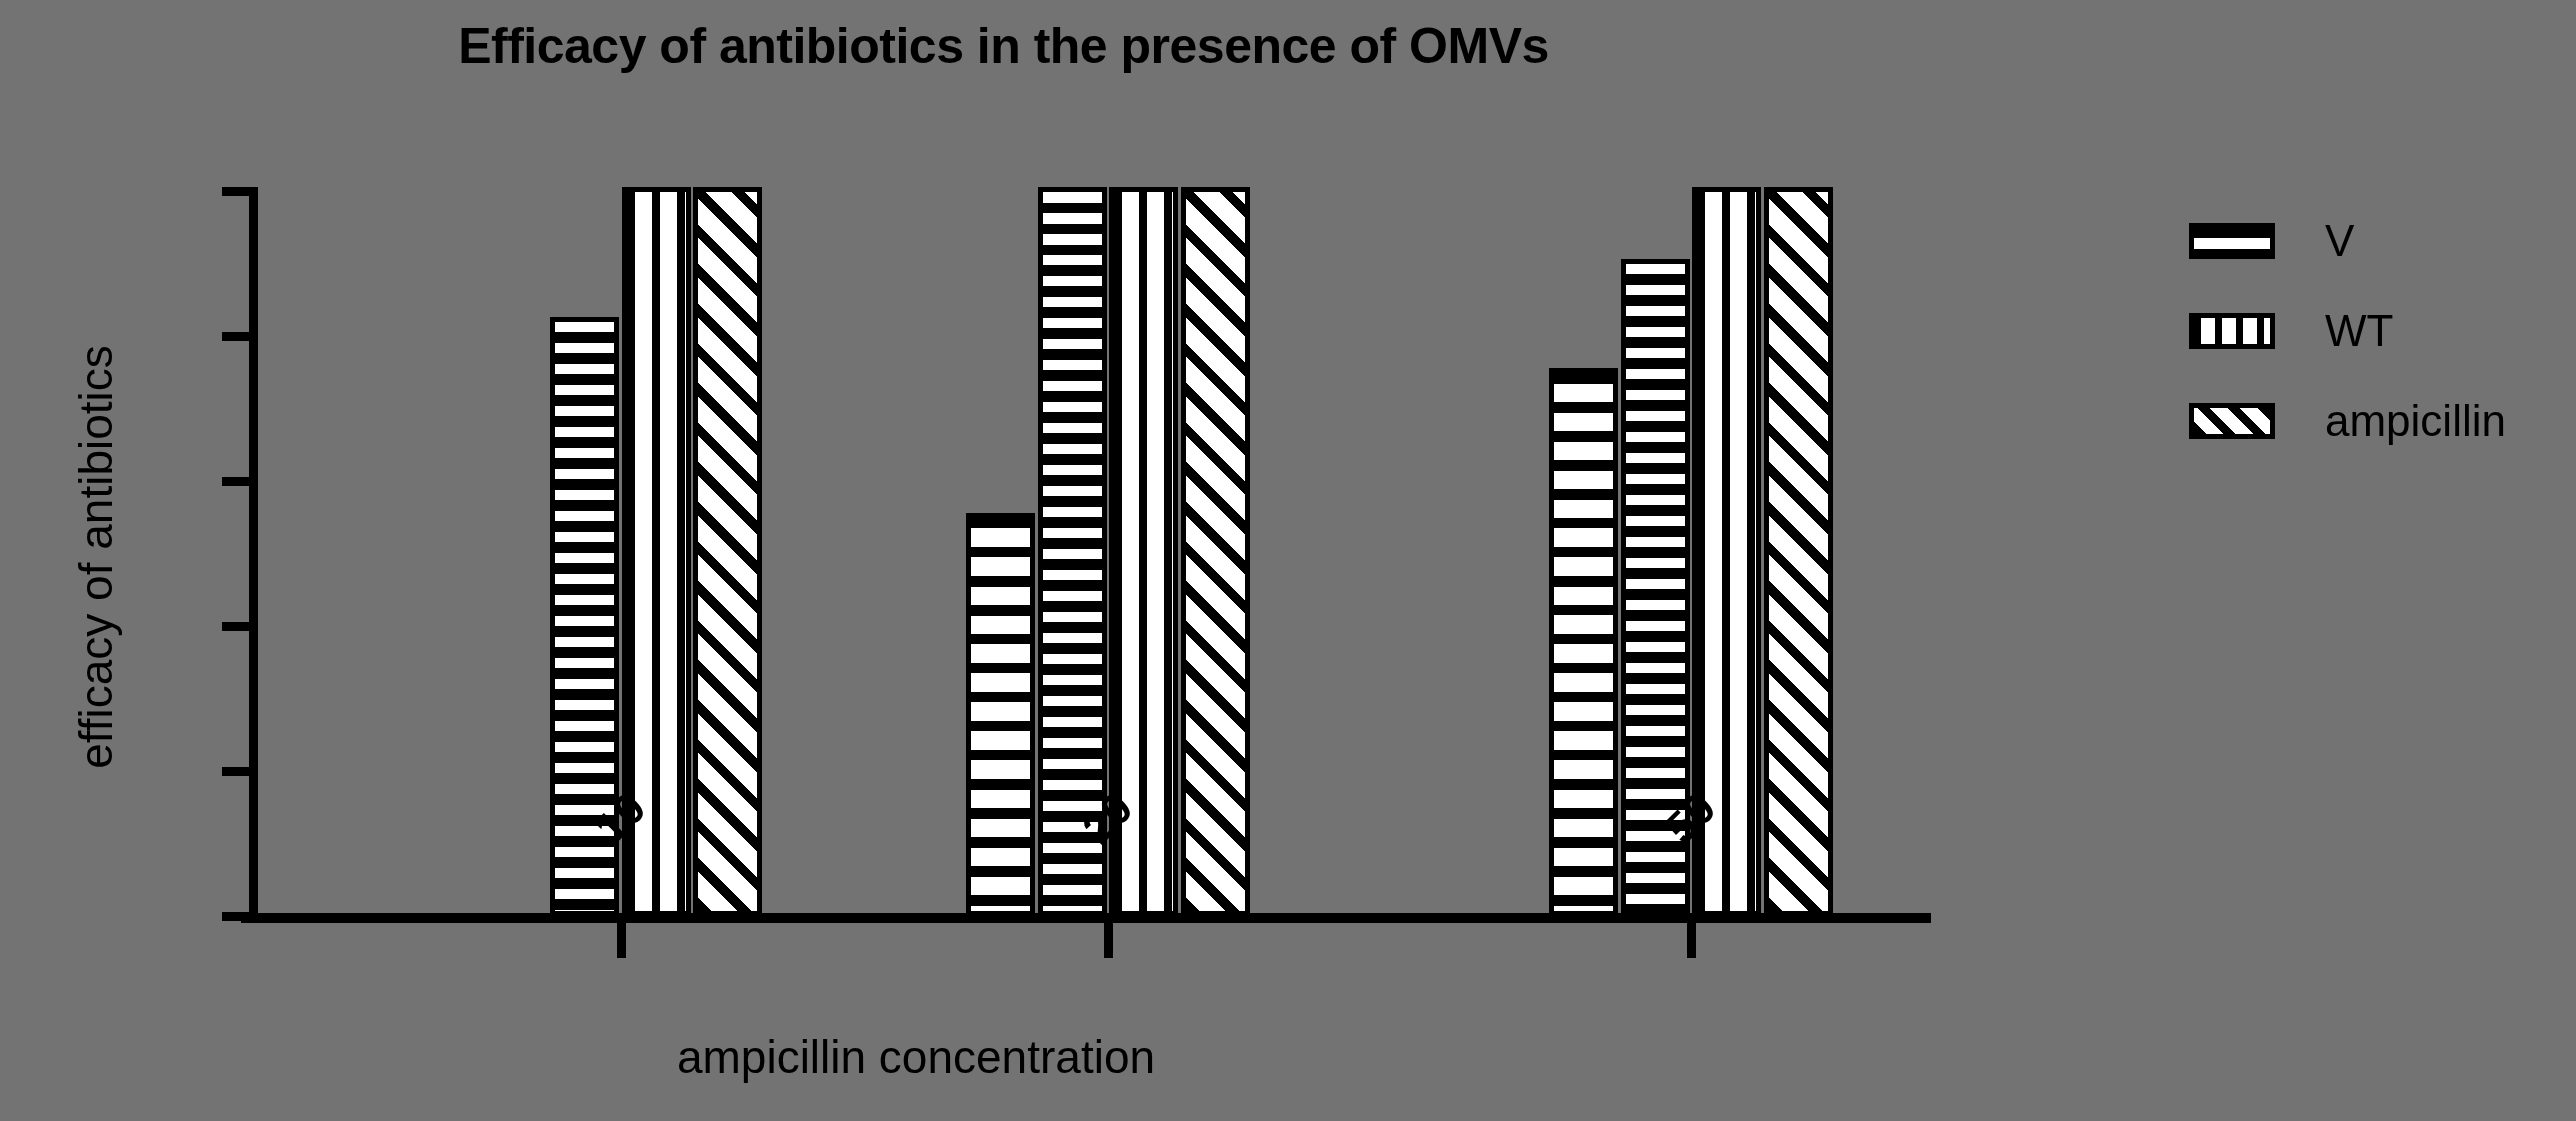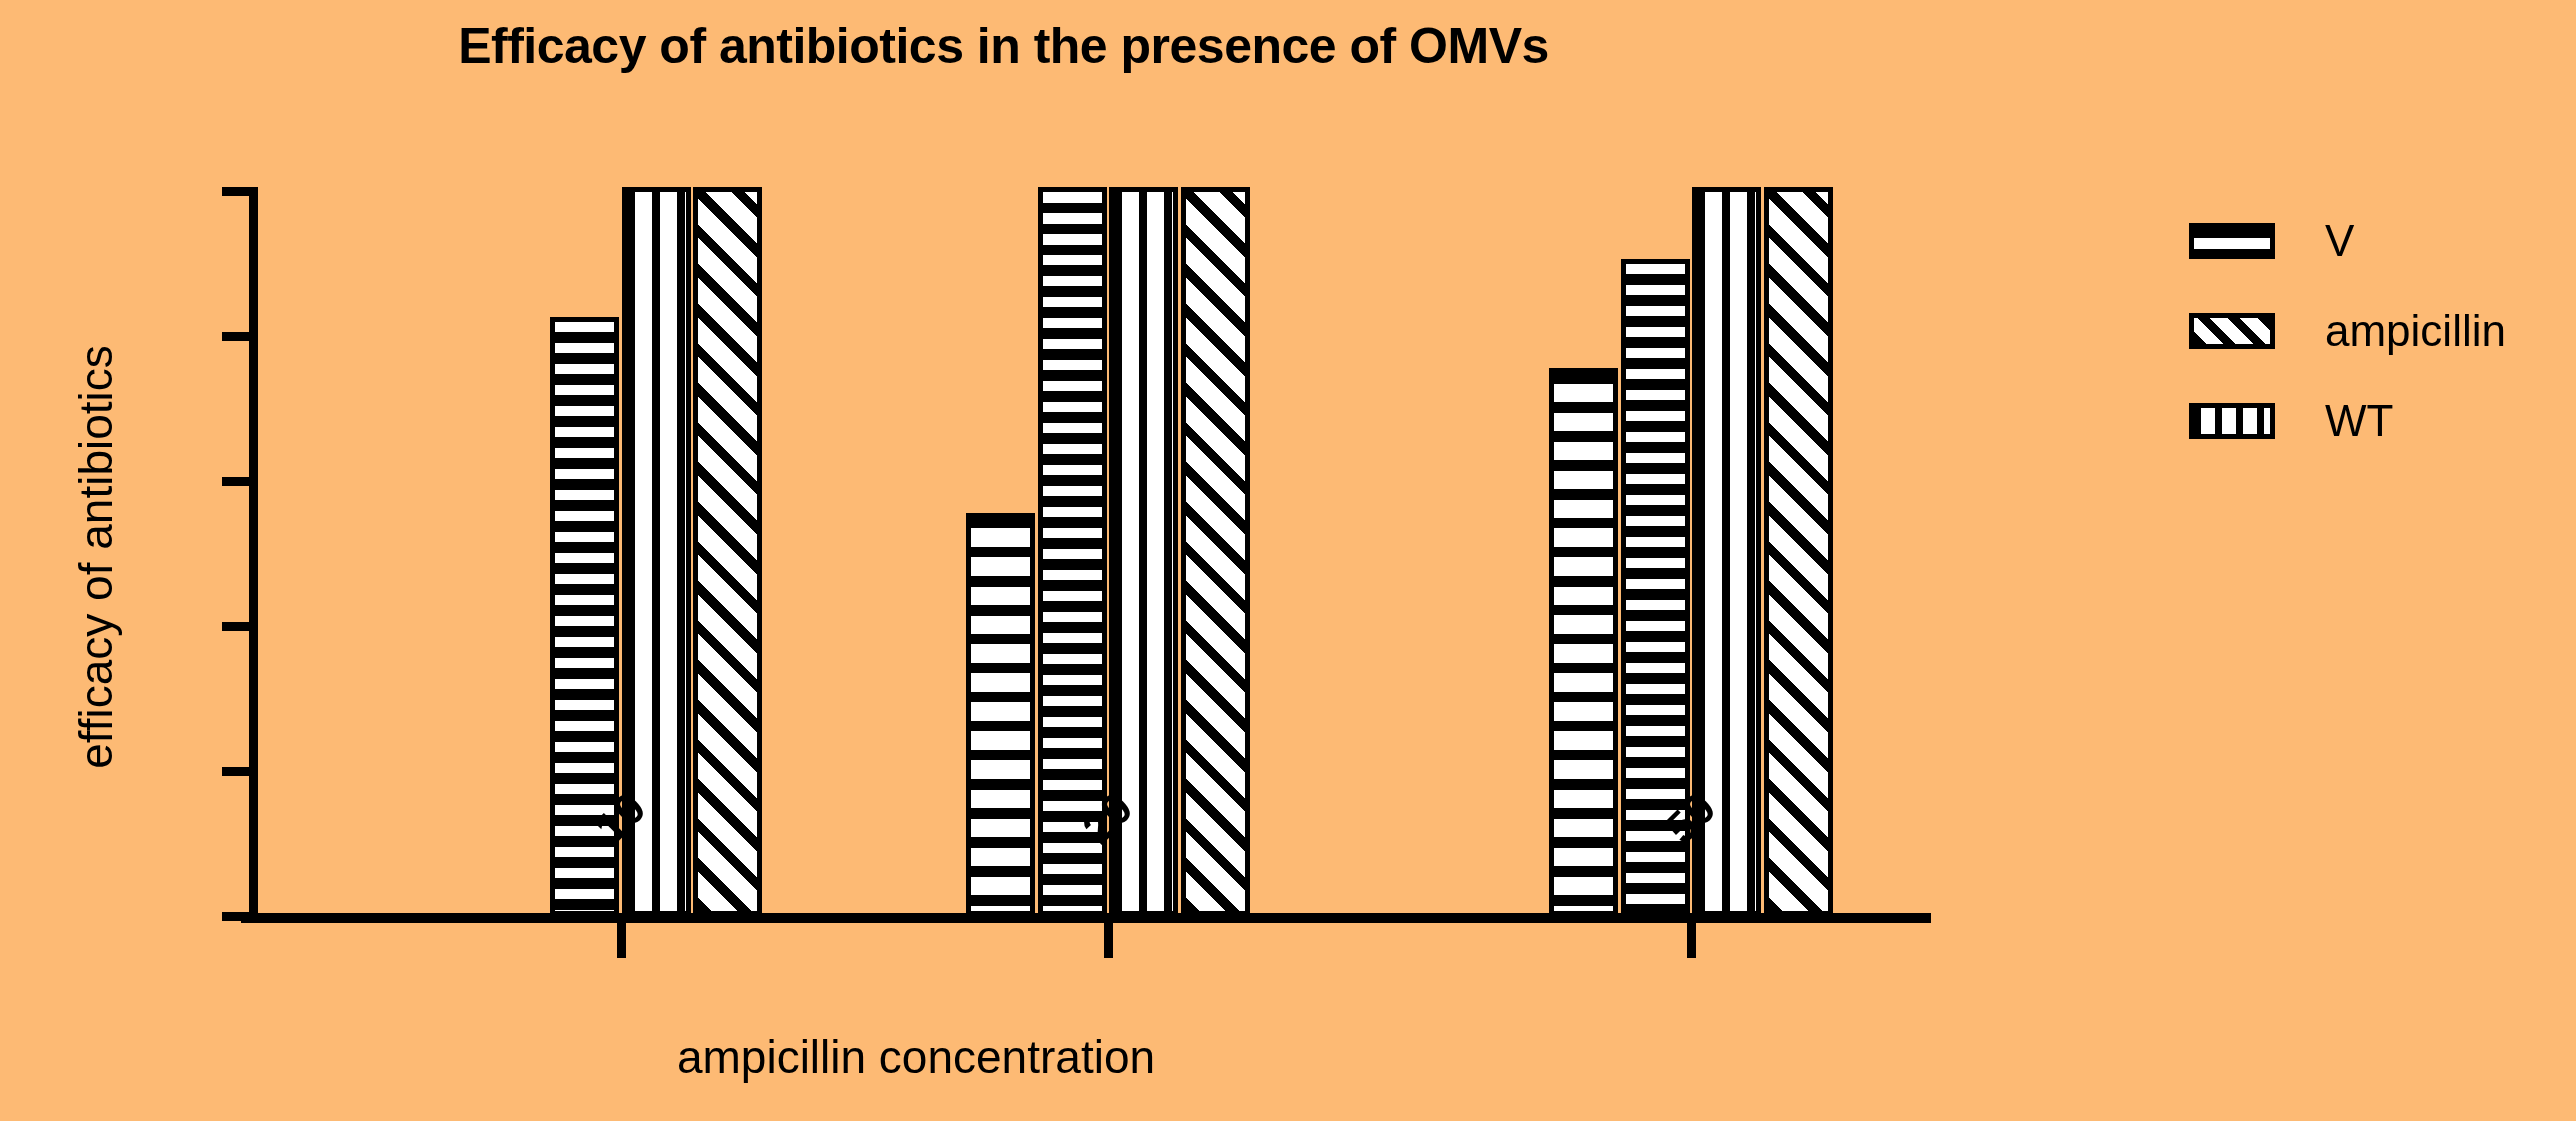--- a/index.html
+++ b/index.html
@@ -12,21 +12,21 @@
     height: 1121px;
     font-family: "Liberation Sans", sans-serif;
     color: #000000;
     overflow: hidden;
   }
 
   #figure {
     position: relative;
     width: 2576px;
     height: 1121px;
-    background: #fdba74;
+    background: #737373;
   }
 
   
   #chart-title {
     position: absolute;
     left: 0;
     top: 17px;
     width: 2007px;
     text-align: center;
     font-size: 50px;
@@ -227,23 +227,23 @@
       <div class="x-tick-label" style="left: 1050px;">20</div>
       <div class="x-tick-label" style="left: 1633px;">50</div>
     </div>
 
   <div id="legend">
       <div class="legend-row">
         <div class="legend-swatch pat-hlines"></div>
         <div class="legend-label">V</div>
       </div>
       <div class="legend-row">
+        <div class="legend-swatch pat-vlines"></div>
+        <div class="legend-label">WT</div>
+      </div>
+      <div class="legend-row">
         <div class="legend-swatch pat-diag"></div>
         <div class="legend-label">ampicillin</div>
       </div>
-      <div class="legend-row">
-        <div class="legend-swatch pat-vlines"></div>
-        <div class="legend-label">WT</div>
-      </div>
     </div>
 
 </div>
 
 
 </body></html>

